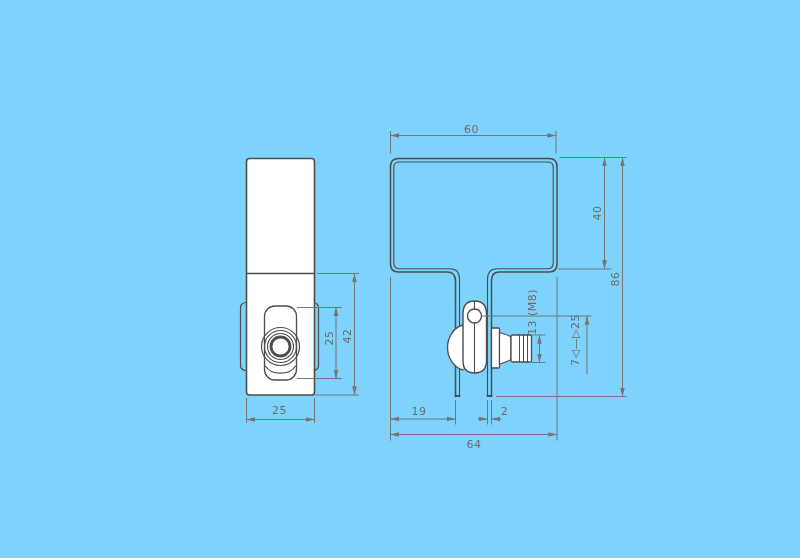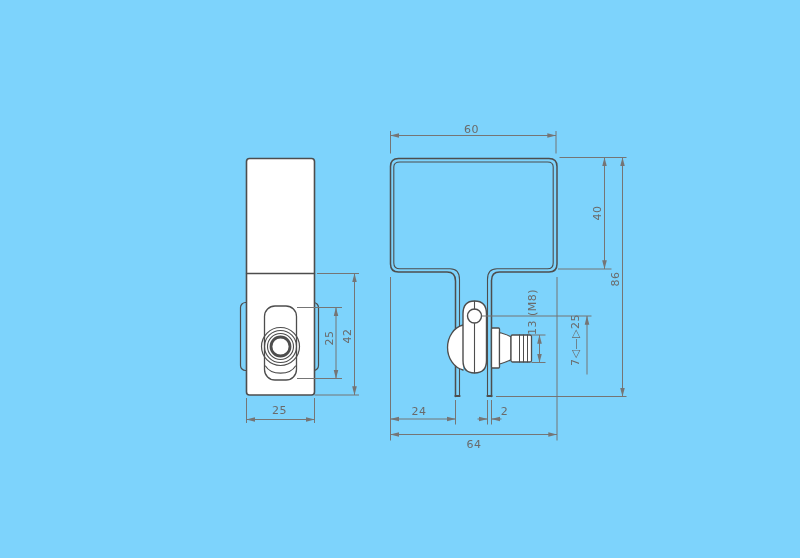--- a/index.html
+++ b/index.html
@@ -113,20 +113,20 @@
       <path d="M354.5 273.5 V395" marker-start="url(#arw)" marker-end="url(#arw)"></path>
       <path d="M246.5 419.5 H314.5" marker-start="url(#arw)" marker-end="url(#arw)"></path>
     </g>
   </svg>
 
   <div class="lbl" style="left:471.5px;top:128.5px">60</div>
   <div class="lbl v" style="left:596.5px;top:213px">40</div>
   <div class="lbl v" style="left:615px;top:279px">86</div>
   <div class="lbl v" style="left:532px;top:312px">13 (M8)</div>
   <div class="lbl v" style="left:575px;top:340px">7◁—▷25</div>
-  <div class="lbl" style="left:419px;top:411px">24</div>
+  <div class="lbl" style="left:419px;top:411px">19</div>
   <div class="lbl" style="left:504.5px;top:411px">2</div>
   <div class="lbl" style="left:474px;top:444px">64</div>
   <div class="lbl v" style="left:328.5px;top:338px">25</div>
   <div class="lbl v" style="left:346.5px;top:336px">42</div>
   <div class="lbl" style="left:279.5px;top:410px">25</div>
 
 </div>
 
 </body></html>

